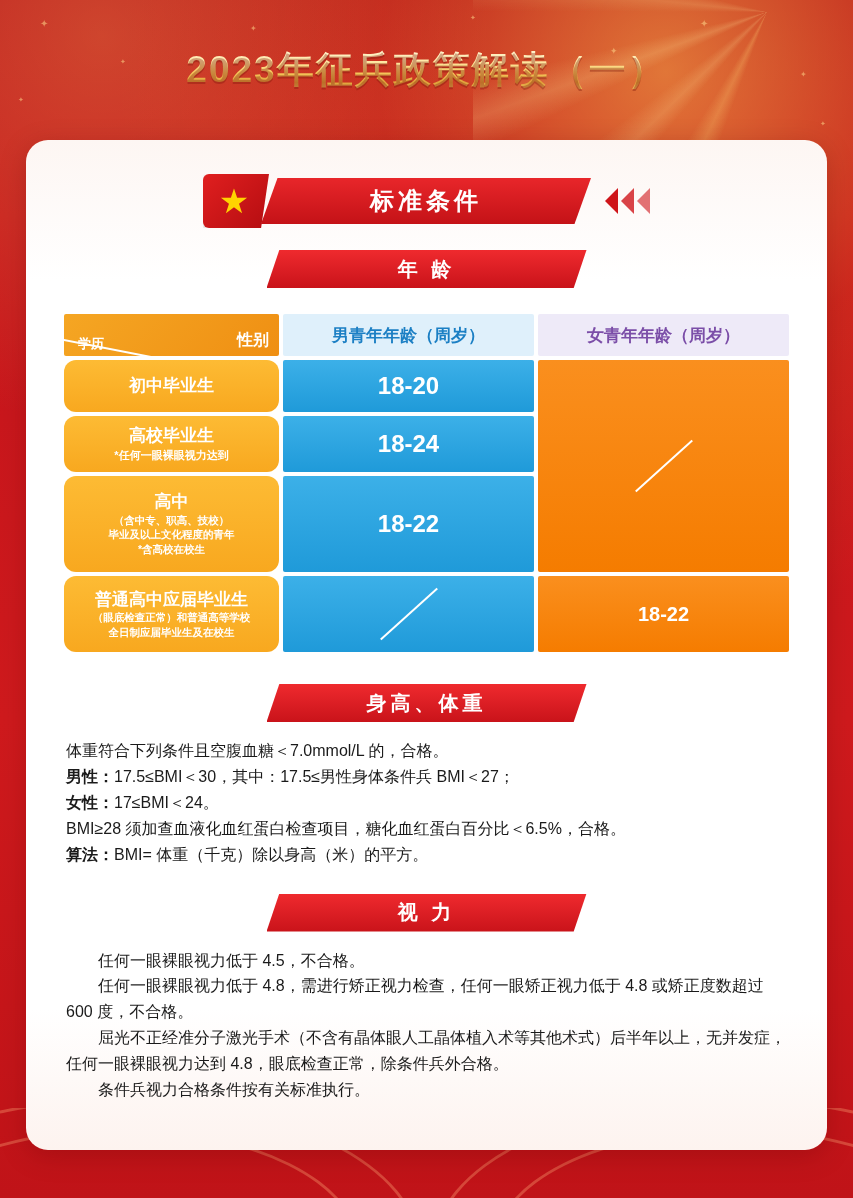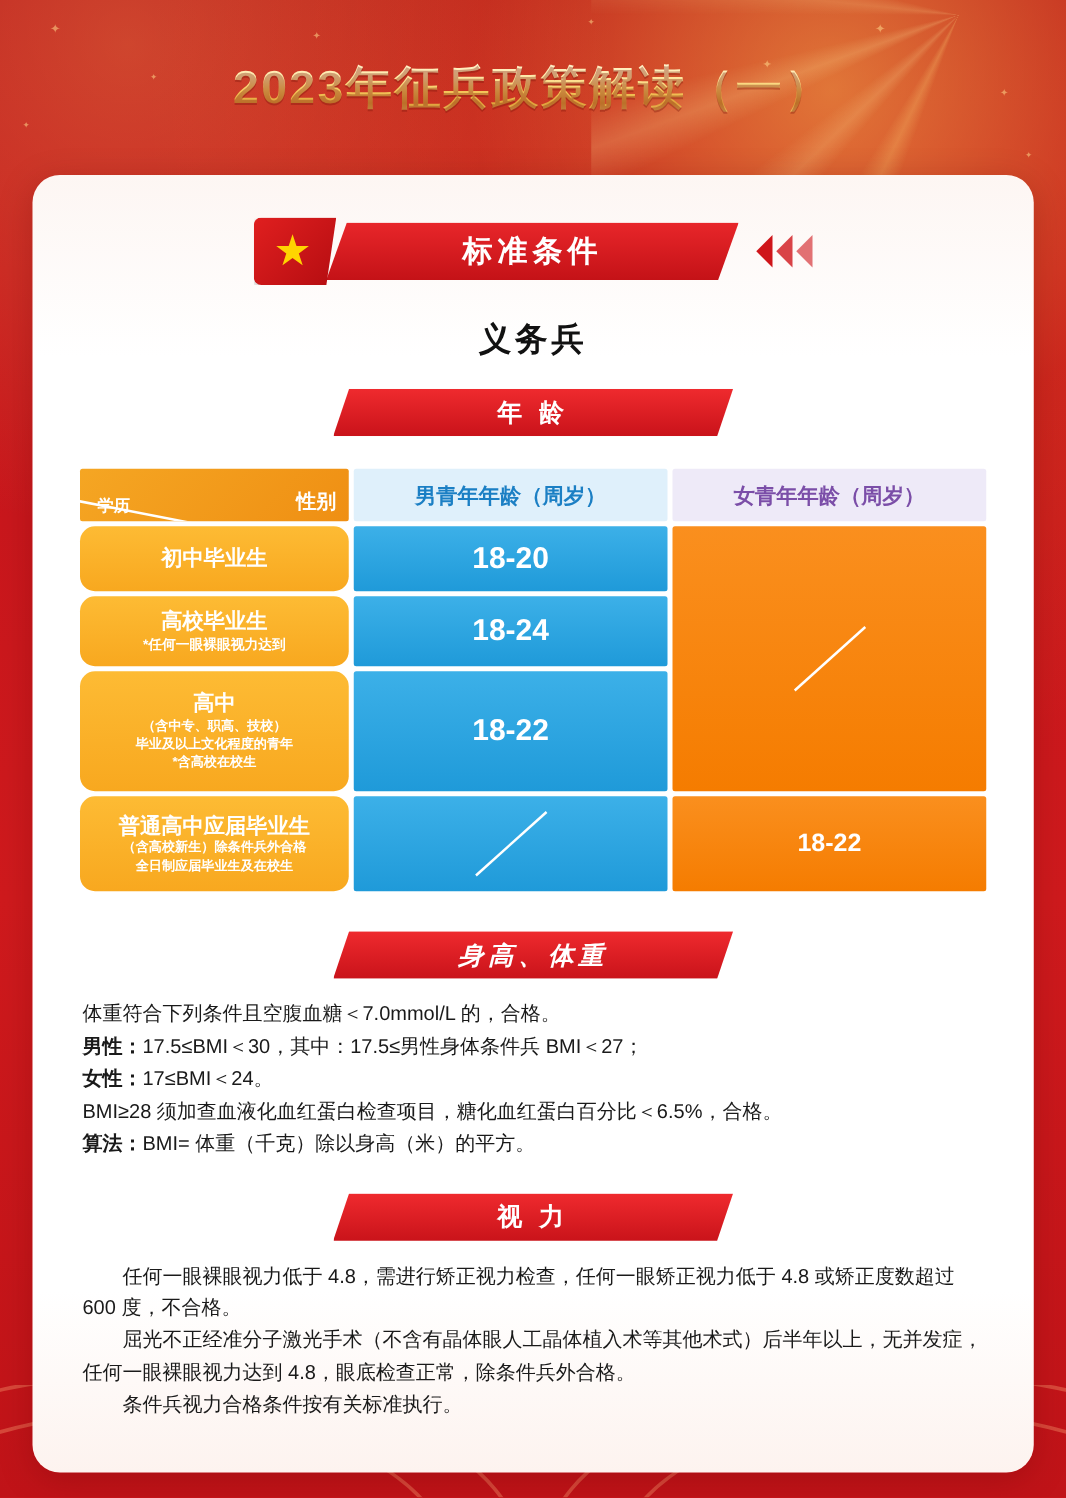--- a/index.html
+++ b/index.html
@@ -241,21 +241,20 @@
       <span class="star">★</span>
     </div>
     <div class="banner-main">标准条件</div>
     <div class="chev">
         <b></b>
         <b></b>
         <b></b>
       </div>
   </div>
 
-  <div class="subtitle">义务兵</div>
 
   <div class="ribbon-wrap">
     <div class="ribbon">年 龄</div>
   </div>
 
   <table class="table">
     <tbody>
         <tr>
       <th class="th-diag">
         <span class="line"></span>
@@ -288,44 +287,45 @@
         <div class="xs">（含中专、职高、技校）</div>
         <div class="xs">毕业及以上文化程度的青年</div>
         <div class="xs">*含高校在校生</div>
       </td>
       <td class="c-blue" style="height:96px;">18-22</td>
     </tr>
 
     <tr>
       <td class="c-edu" style="height:76px;">
         <div class="m">普通高中应届毕业生</div>
-        <div class="xs">（含高校新生）除条件兵外合格</div>
+        <div class="xs">（眼底检查正常）和普通高等学校</div>
         <div class="xs">全日制应届毕业生及在校生</div>
       </td>
       <td class="c-blue slash" style="height:76px;"></td>
       <td class="c-orange" style="height:76px;">18-22</td>
     </tr>
   </tbody>
     </table>
 
-  <div class="ribbon-wrap" style="margin-top:28px;font-style:italic;">
+  <div class="ribbon-wrap" style="margin-top:28px;">
     <div class="ribbon">身高、体重</div>
   </div>
 
   <div class="para">
     <p>体重符合下列条件且空腹血糖＜7.0mmol/L 的，合格。</p>
     <p><b>男性：</b>17.5≤BMI＜30，其中：17.5≤男性身体条件兵 BMI＜27；</p>
     <p><b>女性：</b>17≤BMI＜24。</p>
     <p>BMI≥28 须加查血液化血红蛋白检查项目，糖化血红蛋白百分比＜6.5%，合格。</p>
     <p><b>算法：</b>BMI= 体重（千克）除以身高（米）的平方。</p>
   </div>
 
   <div class="ribbon-wrap" style="margin-top:26px;">
     <div class="ribbon">视 力</div>
   </div>
 
   <div class="para">
+    <p class="ind">任何一眼裸眼视力低于 4.5，不合格。</p>
     <p class="ind">任何一眼裸眼视力低于 4.8，需进行矫正视力检查，任何一眼矫正视力低于 4.8 或矫正度数超过 600 度，不合格。</p>
     <p class="ind">屈光不正经准分子激光手术（不含有晶体眼人工晶体植入术等其他术式）后半年以上，无并发症，任何一眼裸眼视力达到 4.8，眼底检查正常，除条件兵外合格。</p>
     <p class="ind">条件兵视力合格条件按有关标准执行。</p>
   </div>
 
 </div>
 
 </body></html>

